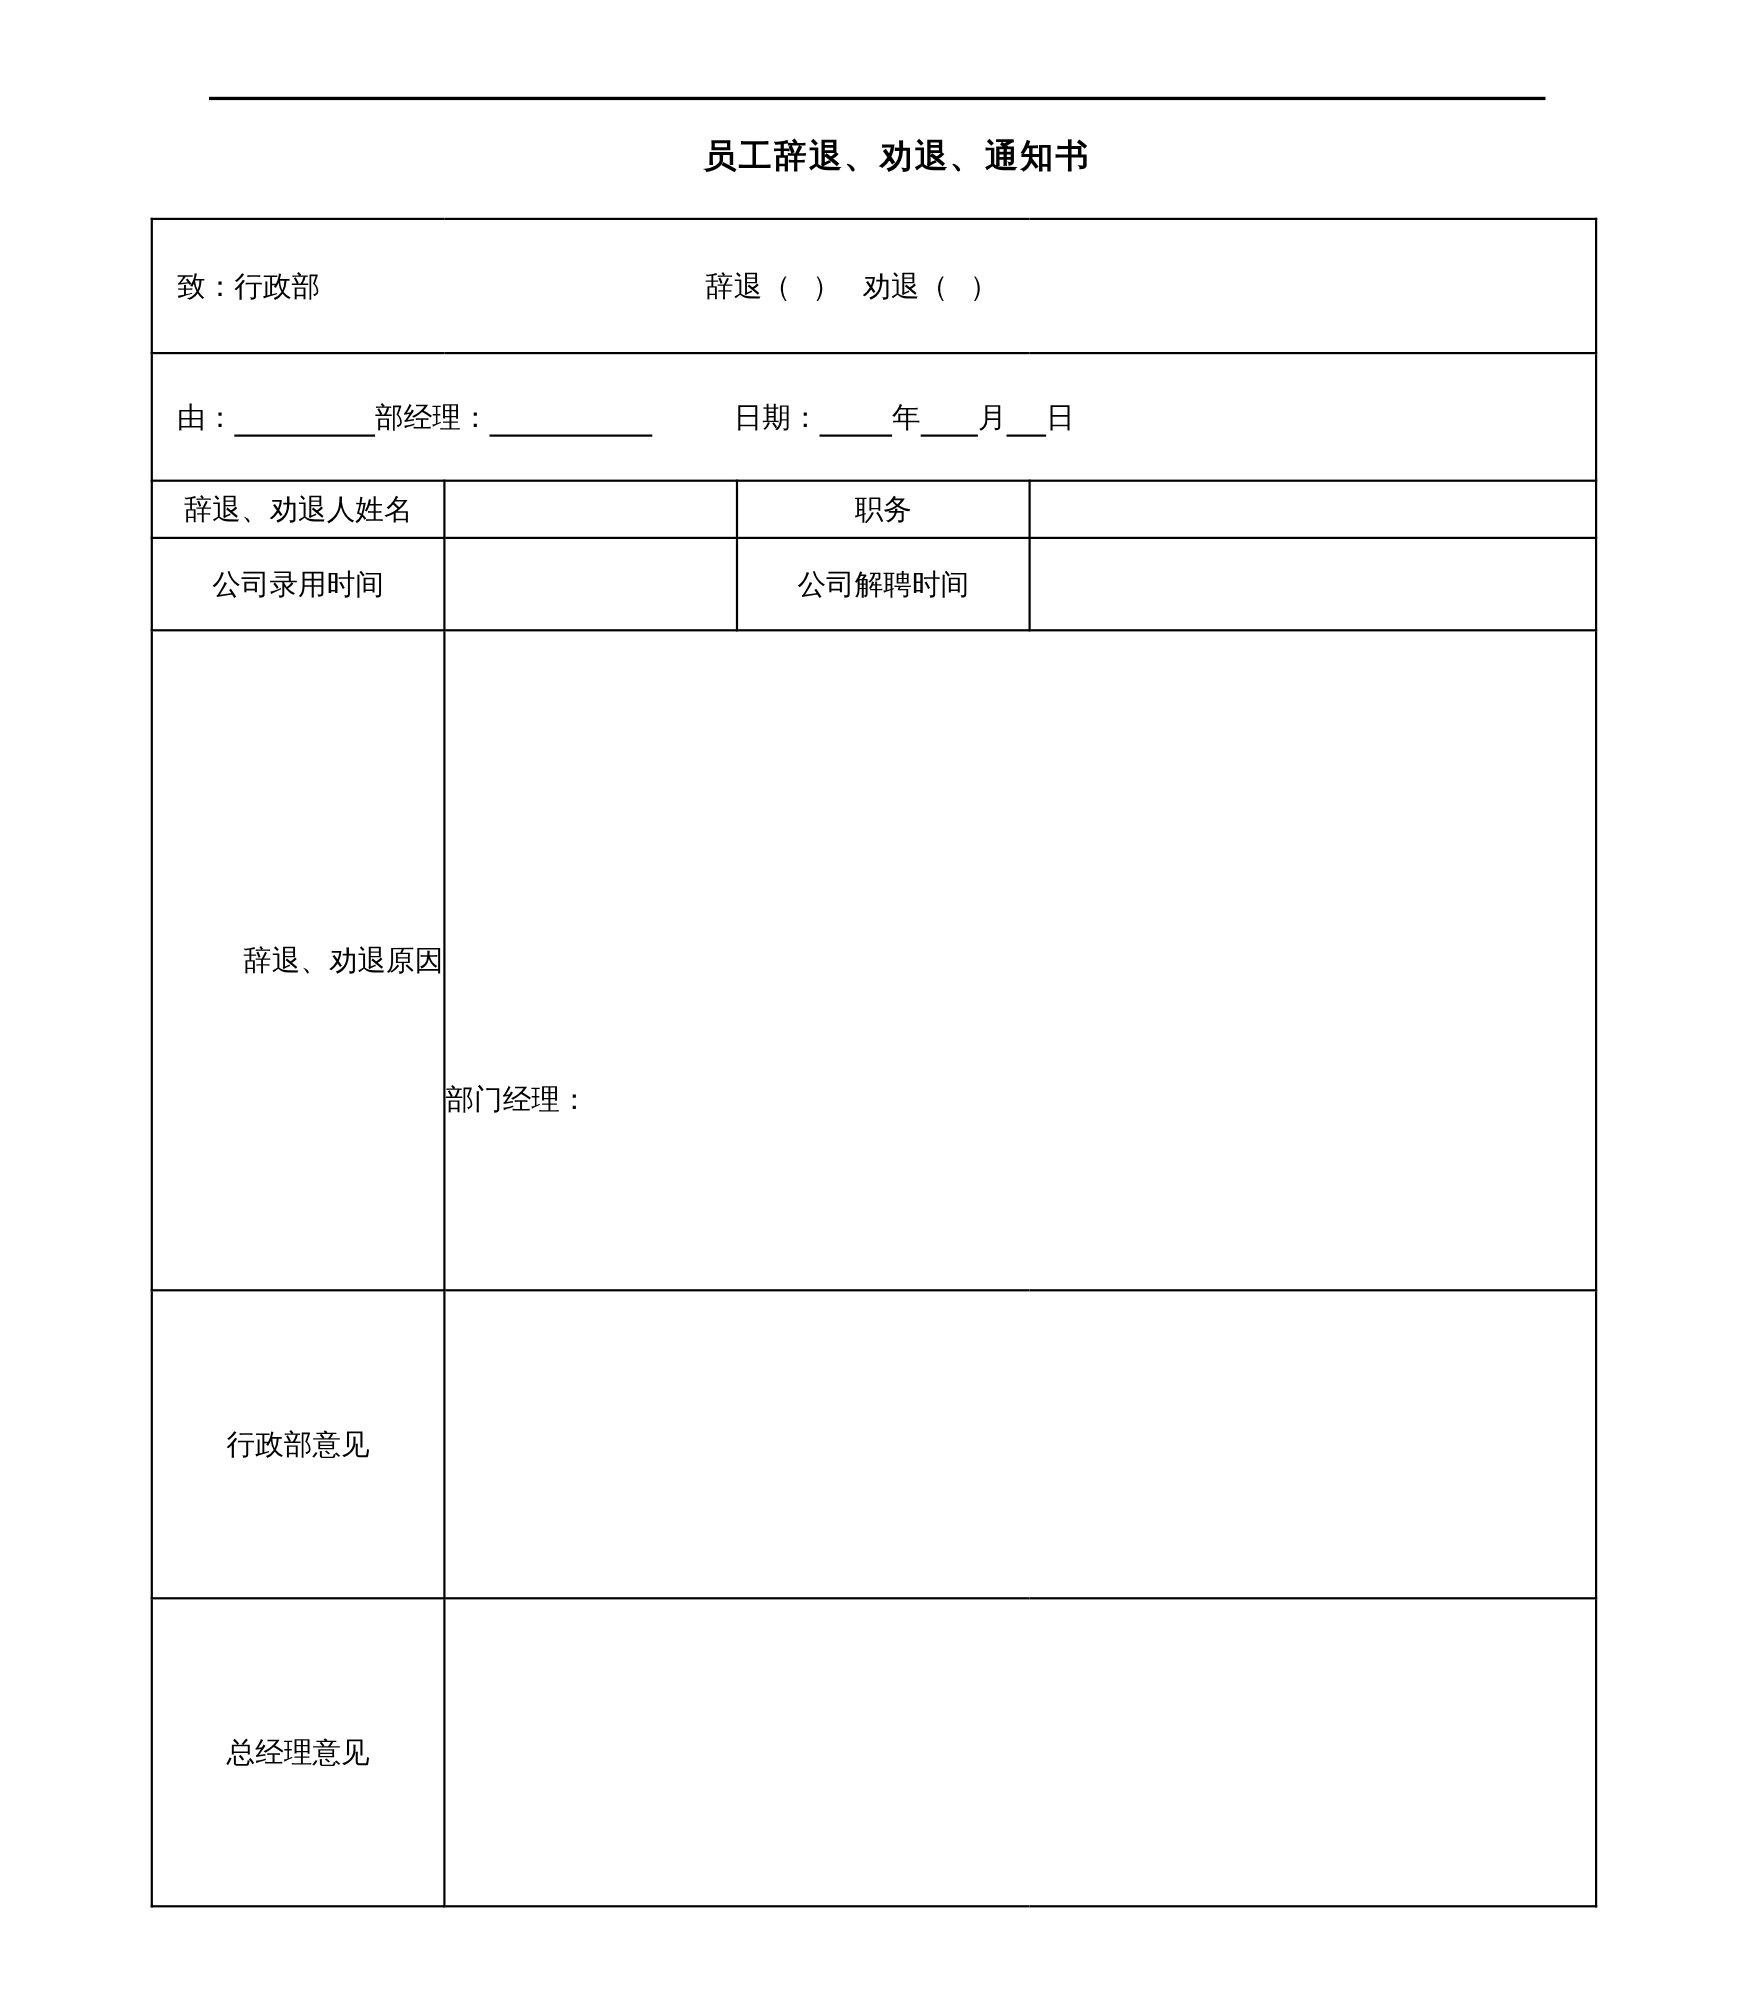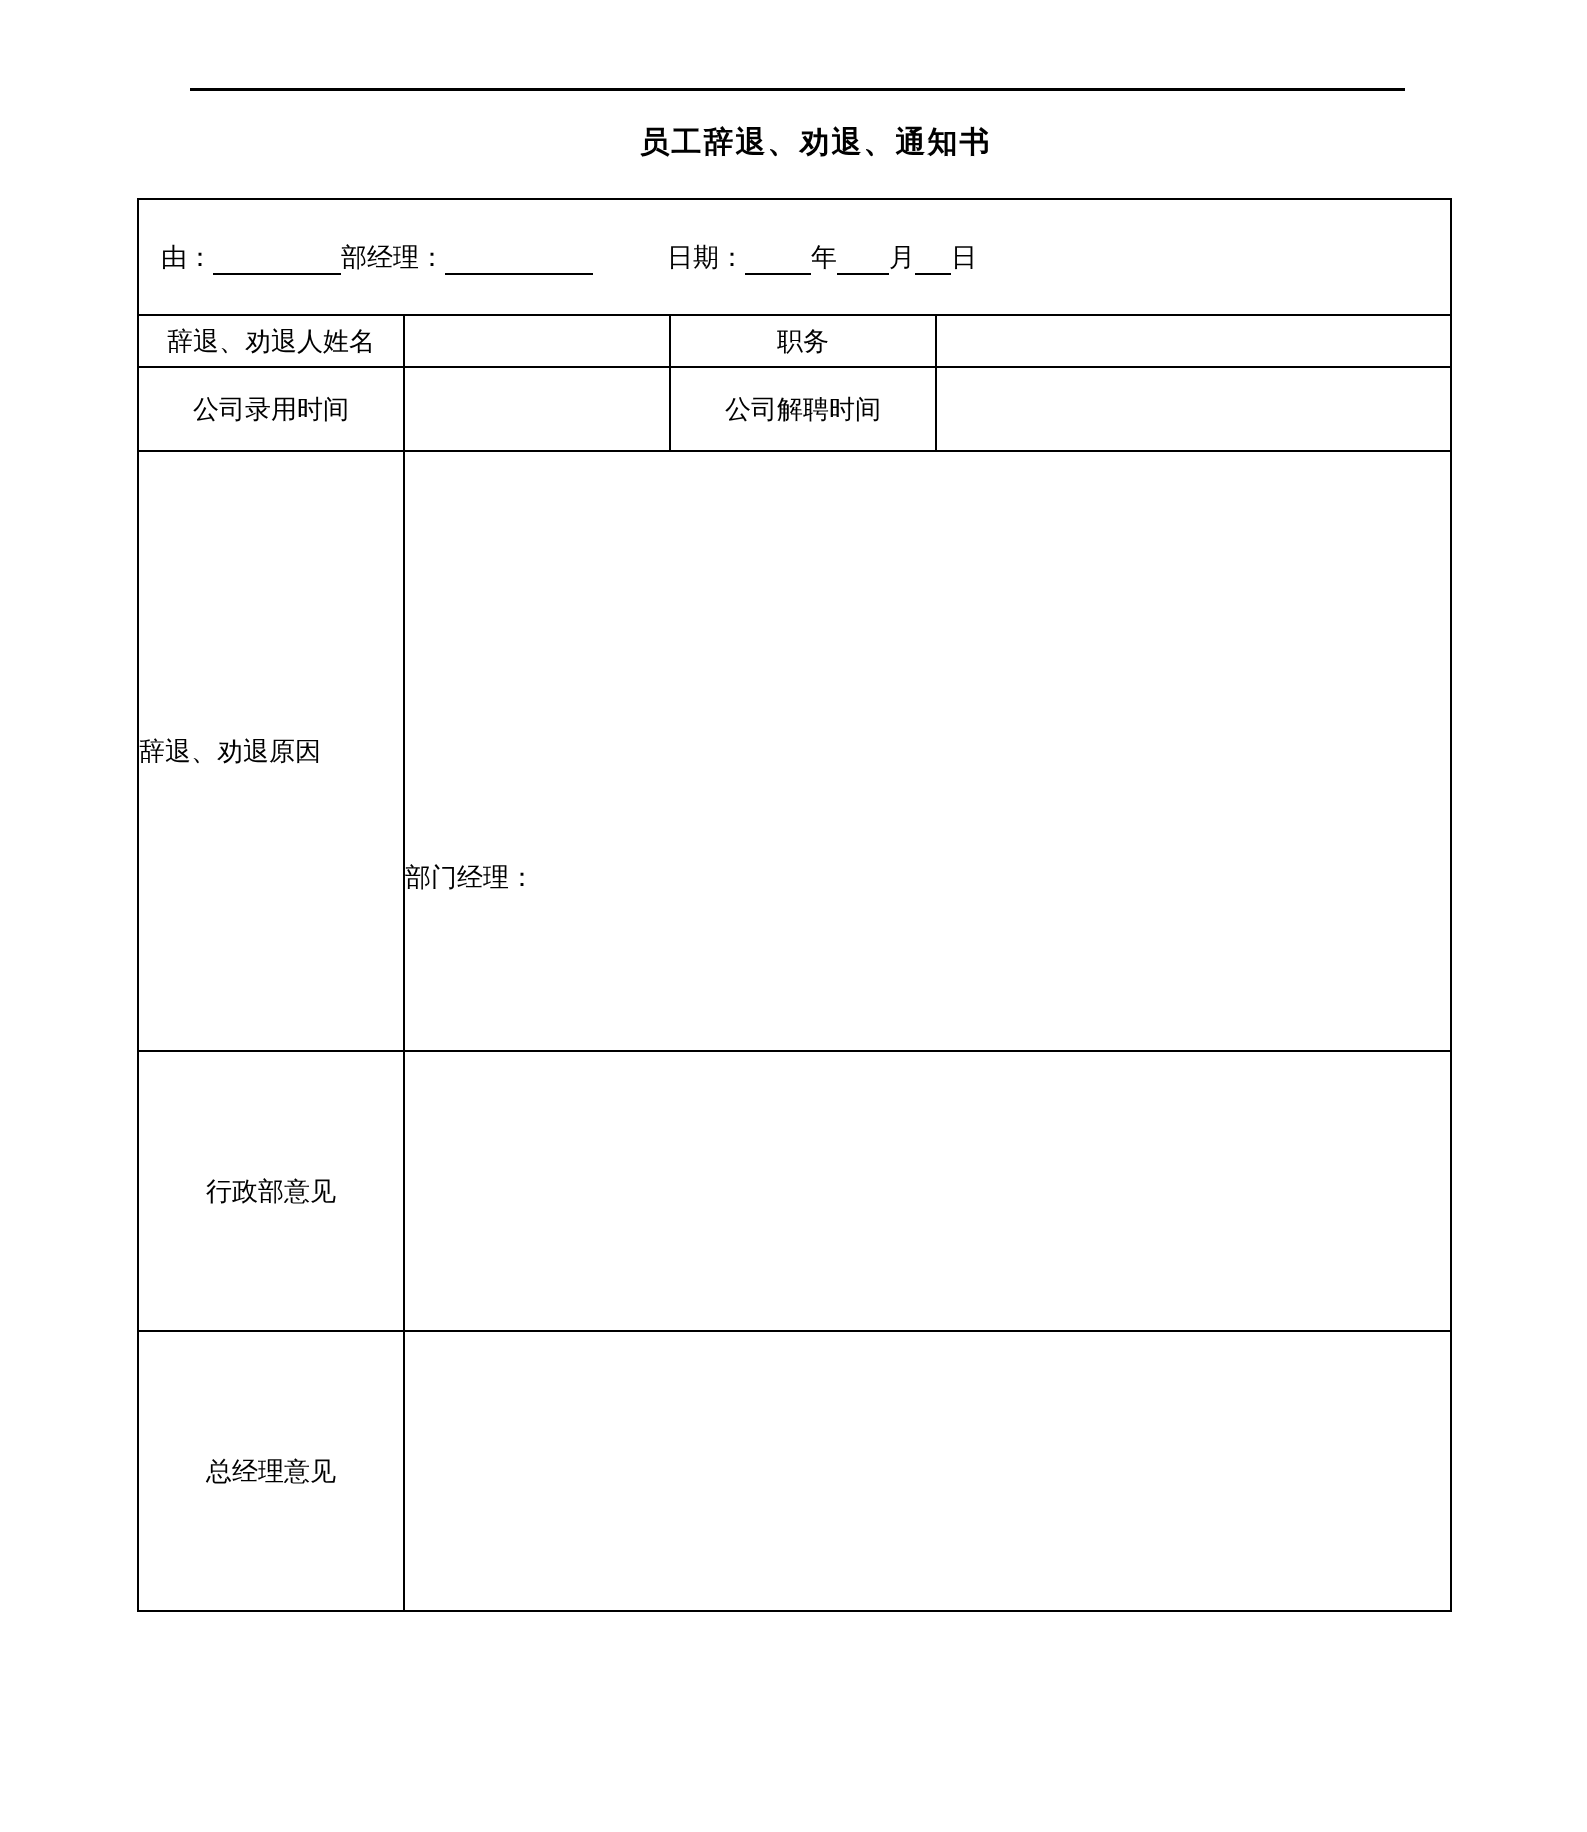--- a/index.html
+++ b/index.html
@@ -105,21 +105,21 @@
   .u-day  { width: 36px; }
   .gap-mid { display: inline-block; width: 74px; }
   .label-center {
     text-align: center;
     vertical-align: middle;
   }
   .vtop {
     vertical-align: top;
   }
   .reason-label {
-    text-align: left;
+    text-align: right;
     vertical-align: middle;
     font-size: 26px;
   }
   .dept-mgr {
     text-align: left;
     padding-top: 252px;
     font-size: 26px;
   }
   .admin-label, .gm-label {
     text-align: center;
@@ -140,20 +140,28 @@
   <div class="doc-title">员工辞退、劝退、通知书</div>
 
   <table class="form">
     <colgroup>
       <col style="width:266px">
       <col style="width:266px">
       <col style="width:266px">
       <col style="width:515px">
     </colgroup>
     <tbody>
+      <tr class="row-to">
+        <td colspan="4">
+          <div class="to-line">
+            <span class="to-left">致：行政部</span>
+            <span class="to-right">辞退（   ）   劝退（   ）</span>
+          </div>
+        </td>
+      </tr>
 
       <tr class="row-by">
         <td colspan="4">
           <div class="by-line">
             <span>由：</span><span class="ul u-dept"></span><span>部经理：</span><span class="ul u-mgr"></span><span class="gap-mid"></span><span>日期：</span><span class="ul u-year"></span><span>年</span><span class="ul u-month"></span><span>月</span><span class="ul u-day"></span><span>日</span>
           </div>
         </td>
       </tr>
 
       <tr class="row-name">

